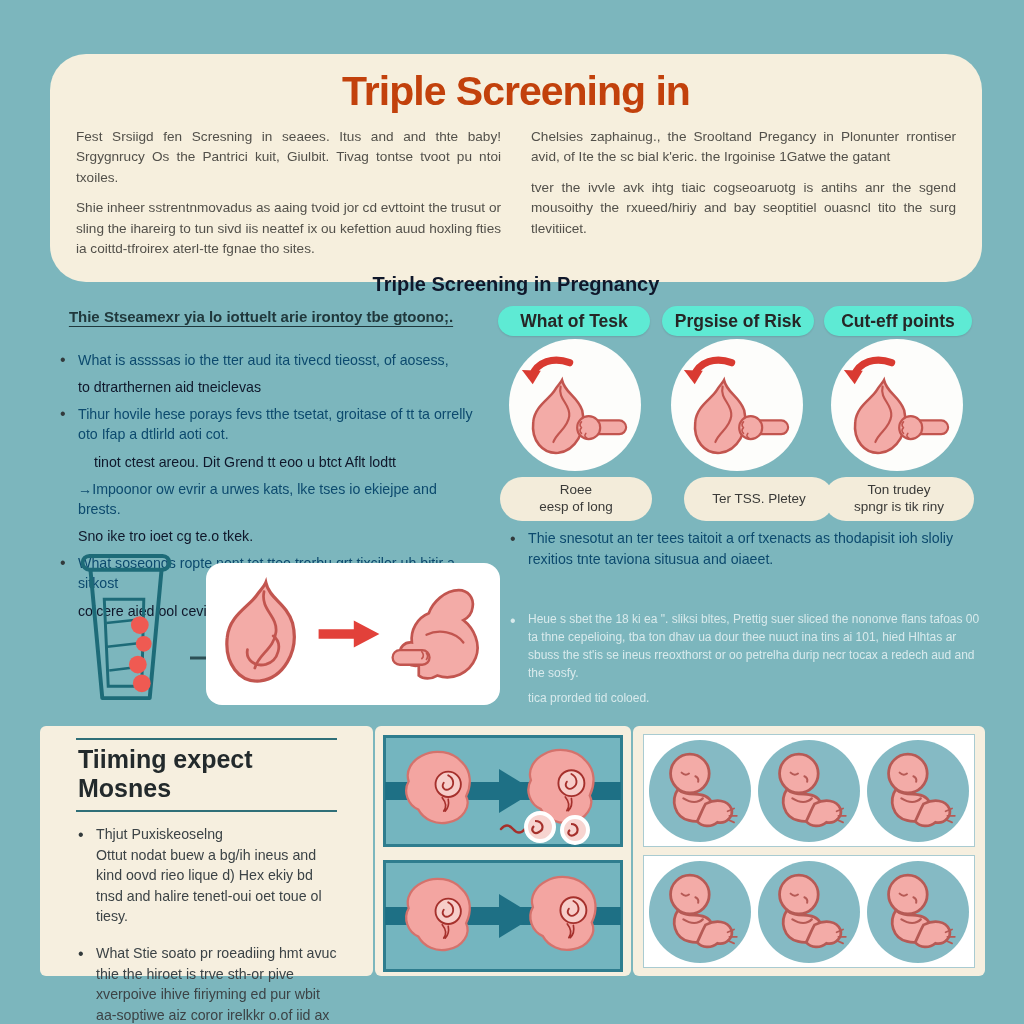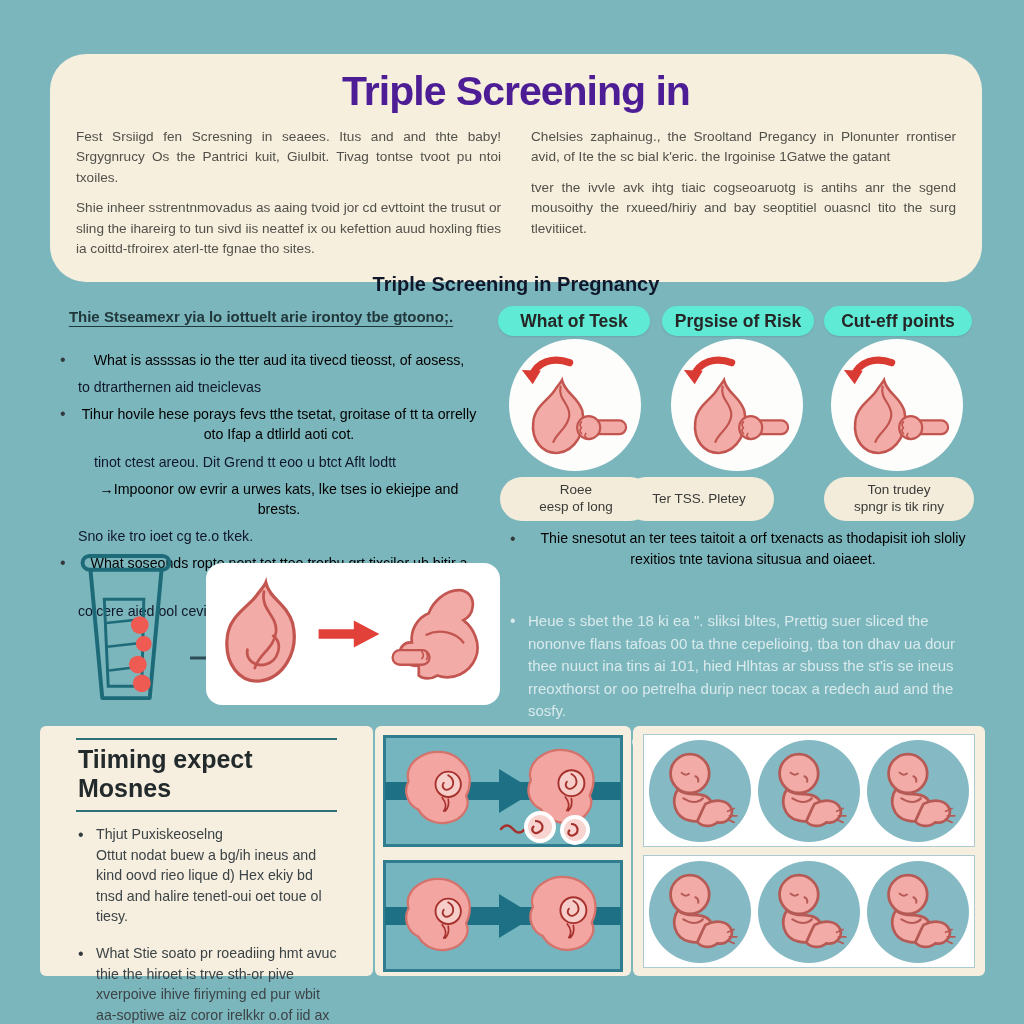--- a/index.html
+++ b/index.html
@@ -1,48 +1,48 @@
 <!DOCTYPE html>
 <html><head>
 <meta charset="utf-8">
 <style>
   html,body{margin:0;padding:0;}
   body{background:#7cb6bd;font-family:"Liberation Sans",sans-serif;}
   .canvas{position:relative;width:1024px;height:1024px;background:#7cb6bd;overflow:hidden;}
   
   .header{position:absolute;left:50px;top:54px;width:932px;height:228px;background:#f6efdd;border-radius:36px;box-sizing:border-box;padding:14px 26px 0;}
-  .title{margin:0;text-align:center;font-size:41px;font-weight:bold;color:#4c1d95;letter-spacing:-1px;}
+  .title{margin:0;text-align:center;font-size:41px;font-weight:bold;color:#c2410c;letter-spacing:-1px;}
   .hcols{display:flex;gap:30px;margin-top:12px;}
   .hcol{flex:1;}
   .hcol p{margin:0 0 10px;font-size:13.6px;line-height:1.5;color:#52504a;text-align:justify;}
   .subtitle{margin:4px 0 0;text-align:center;font-size:20px;font-weight:bold;color:#0f172a;}
   
   .lc-heading{position:absolute;left:56px;top:308px;width:410px;font-size:15px;font-weight:600;color:#20383c;text-decoration:underline;text-underline-offset:4px;text-align:center;}
   .lc-list{position:absolute;left:56px;top:350px;width:424px;font-size:14.2px;line-height:1.42;}
   .li{position:relative;margin-bottom:7px;}
   .li.bullet{padding-left:22px;}
   .li.bullet::before{content:"•";position:absolute;left:4px;top:-1px;color:#323a3c;font-size:16px;}
-  .li.dark{color:#000000;text-align:center;}
+  .li.dark{color:#0c4a6e;}
   .li.light{color:#0f172a;}
   .ind1{padding-left:22px;}
   .ind2{padding-left:38px;}
   
   .cup-wrap{position:absolute;left:66px;top:548px;width:120px;height:158px;}
   .thin-arrow-wrap{position:absolute;left:188px;top:646px;width:58px;height:24px;}
   .proc-box{position:absolute;left:206px;top:563px;width:294px;height:142px;background:#ffffff;border-radius:16px;display:flex;align-items:center;justify-content:space-around;padding:0 8px;box-sizing:border-box;}
   
   .badge{position:absolute;top:306px;height:30px;background:#5eead4;border-radius:16px;display:flex;align-items:center;justify-content:center;font-size:17.5px;font-weight:bold;color:#262626;box-shadow:0 1px 2px rgba(0,0,0,.12);}
   .circle{position:absolute;top:339px;width:132px;height:132px;border-radius:50%;background:#fdfdfb;}
   .circle .uh{position:absolute;left:12px;bottom:8px;width:108px;height:88px;}
   .circle .ca{position:absolute;left:12px;top:12px;width:54px;height:36px;}
   .pill{position:absolute;top:477px;height:44px;background:#f3ecda;border-radius:22px;display:flex;flex-direction:column;align-items:center;justify-content:center;font-size:13.5px;color:#3a3a38;line-height:1.25;text-align:center;}
   .rc-b1{position:absolute;left:506px;top:528px;width:472px;font-size:14.2px;line-height:1.45;color:#2f3b3d;}
   .rc-b1 .li{margin:0;}
   .rc-heading{position:absolute;left:522px;top:580px;width:458px;font-size:15px;font-weight:600;color:#1f383c;text-decoration:underline;text-underline-offset:4px;}
-  .rc-b2{position:absolute;left:506px;top:610px;width:474px;font-size:15px;line-height:1.5;color:#d8eaec;}
+  .rc-b2{position:absolute;left:506px;top:610px;width:474px;font-size:12px;line-height:1.5;color:#d8eaec;}
   .rc-b2 .li.bullet::before{color:#d8eaec;}
   
   .panel{position:absolute;top:726px;height:250px;background:#f6efdf;border-radius:6px;box-sizing:border-box;}
   .p-timing{left:40px;width:333px;padding:12px 36px;}
   .t-rule{border-top:2px solid #2f6f78;width:100%;}
   .t-heading{font-size:25px;font-weight:bold;color:#232a2c;padding:5px 2px 7px;}
   .t-list{margin-top:12px;font-size:14.2px;line-height:1.45;color:#3c4346;}
   .t-item{position:relative;padding-left:20px;margin-bottom:16px;}
   .t-item::before{content:"•";position:absolute;left:2px;top:-1px;color:#323a3c;font-size:16px;}
   .p-mid{left:375px;width:256px;padding:9px 8px;}
@@ -197,21 +197,21 @@
       </svg>
     <svg class="uh">
         <use href="#sym-uterus-hand"></use>
       </svg>
   </div>
 
   <div class="pill" style="left:500px;width:152px;">
     <span>Roee</span>
     <span>eesp of long</span>
   </div>
-  <div class="pill" style="left:624px;width:150px;">
+  <div class="pill" style="left:684px;width:150px;">
     <span>Ter TSS. Pletey</span>
     <span></span>
   </div>
   <div class="pill" style="left:824px;width:150px;">
     <span>Ton trudey</span>
     <span>spngr is tik riny</span>
   </div>
 
   <div class="rc-b1">
     <div class="li bullet dark">Thie snesotut an ter tees taitoit a orf txenacts as thodapisit ioh sloliy rexitios tnte taviona situsua and oiaeet.</div>

